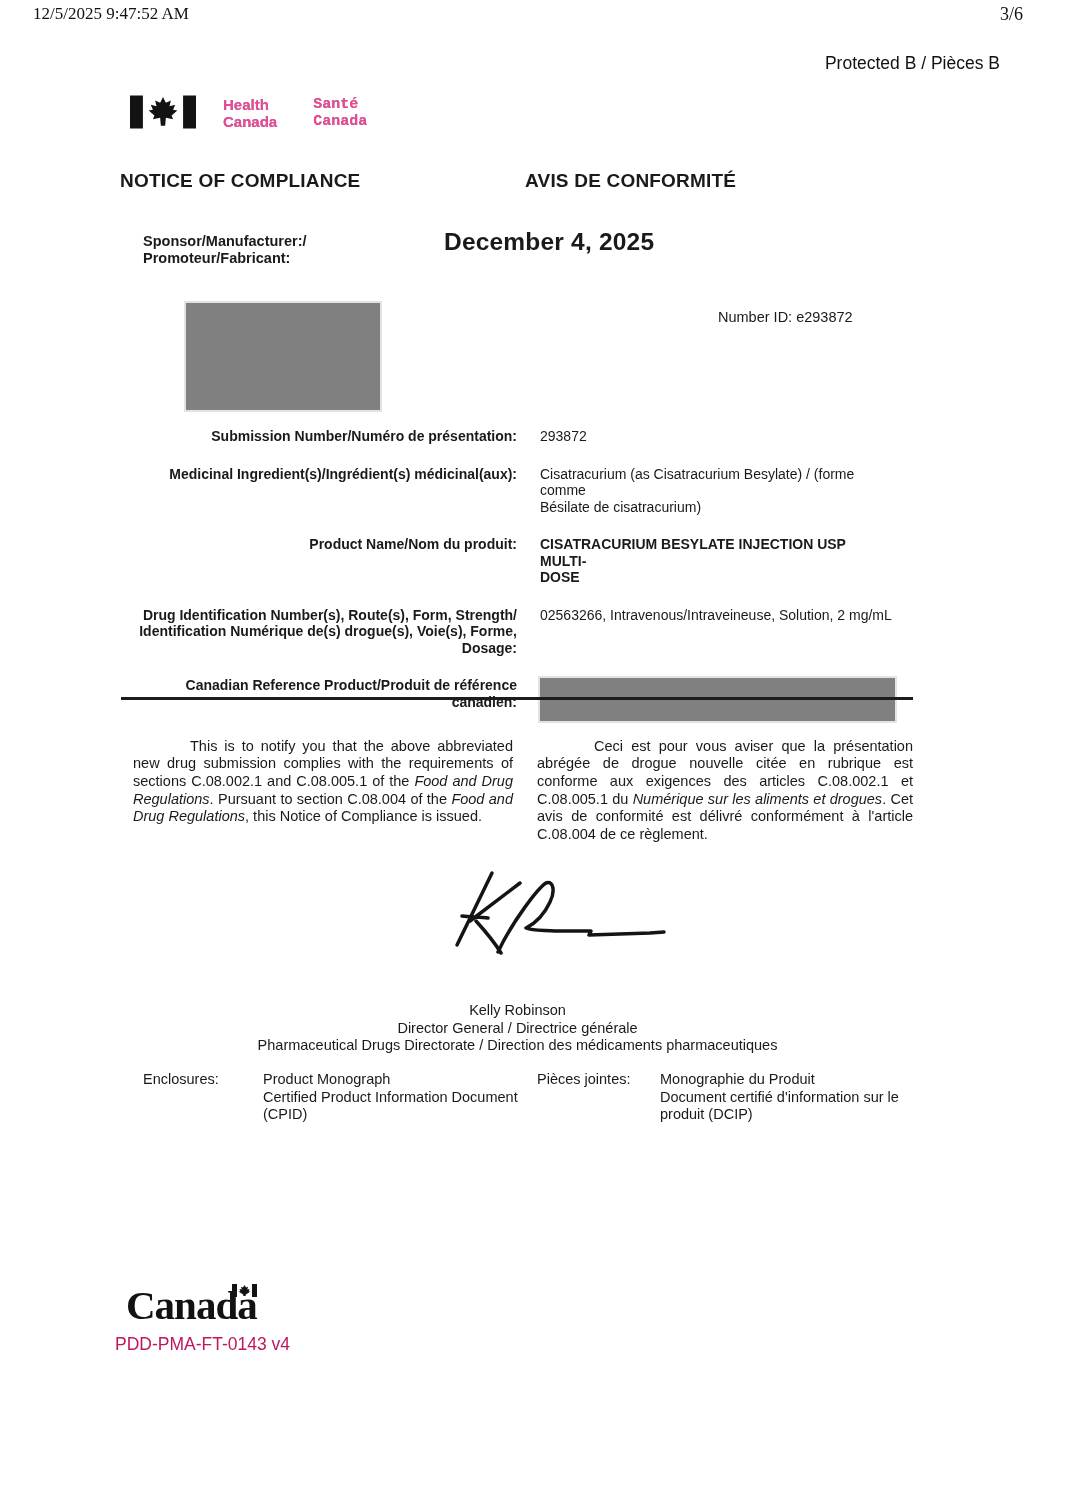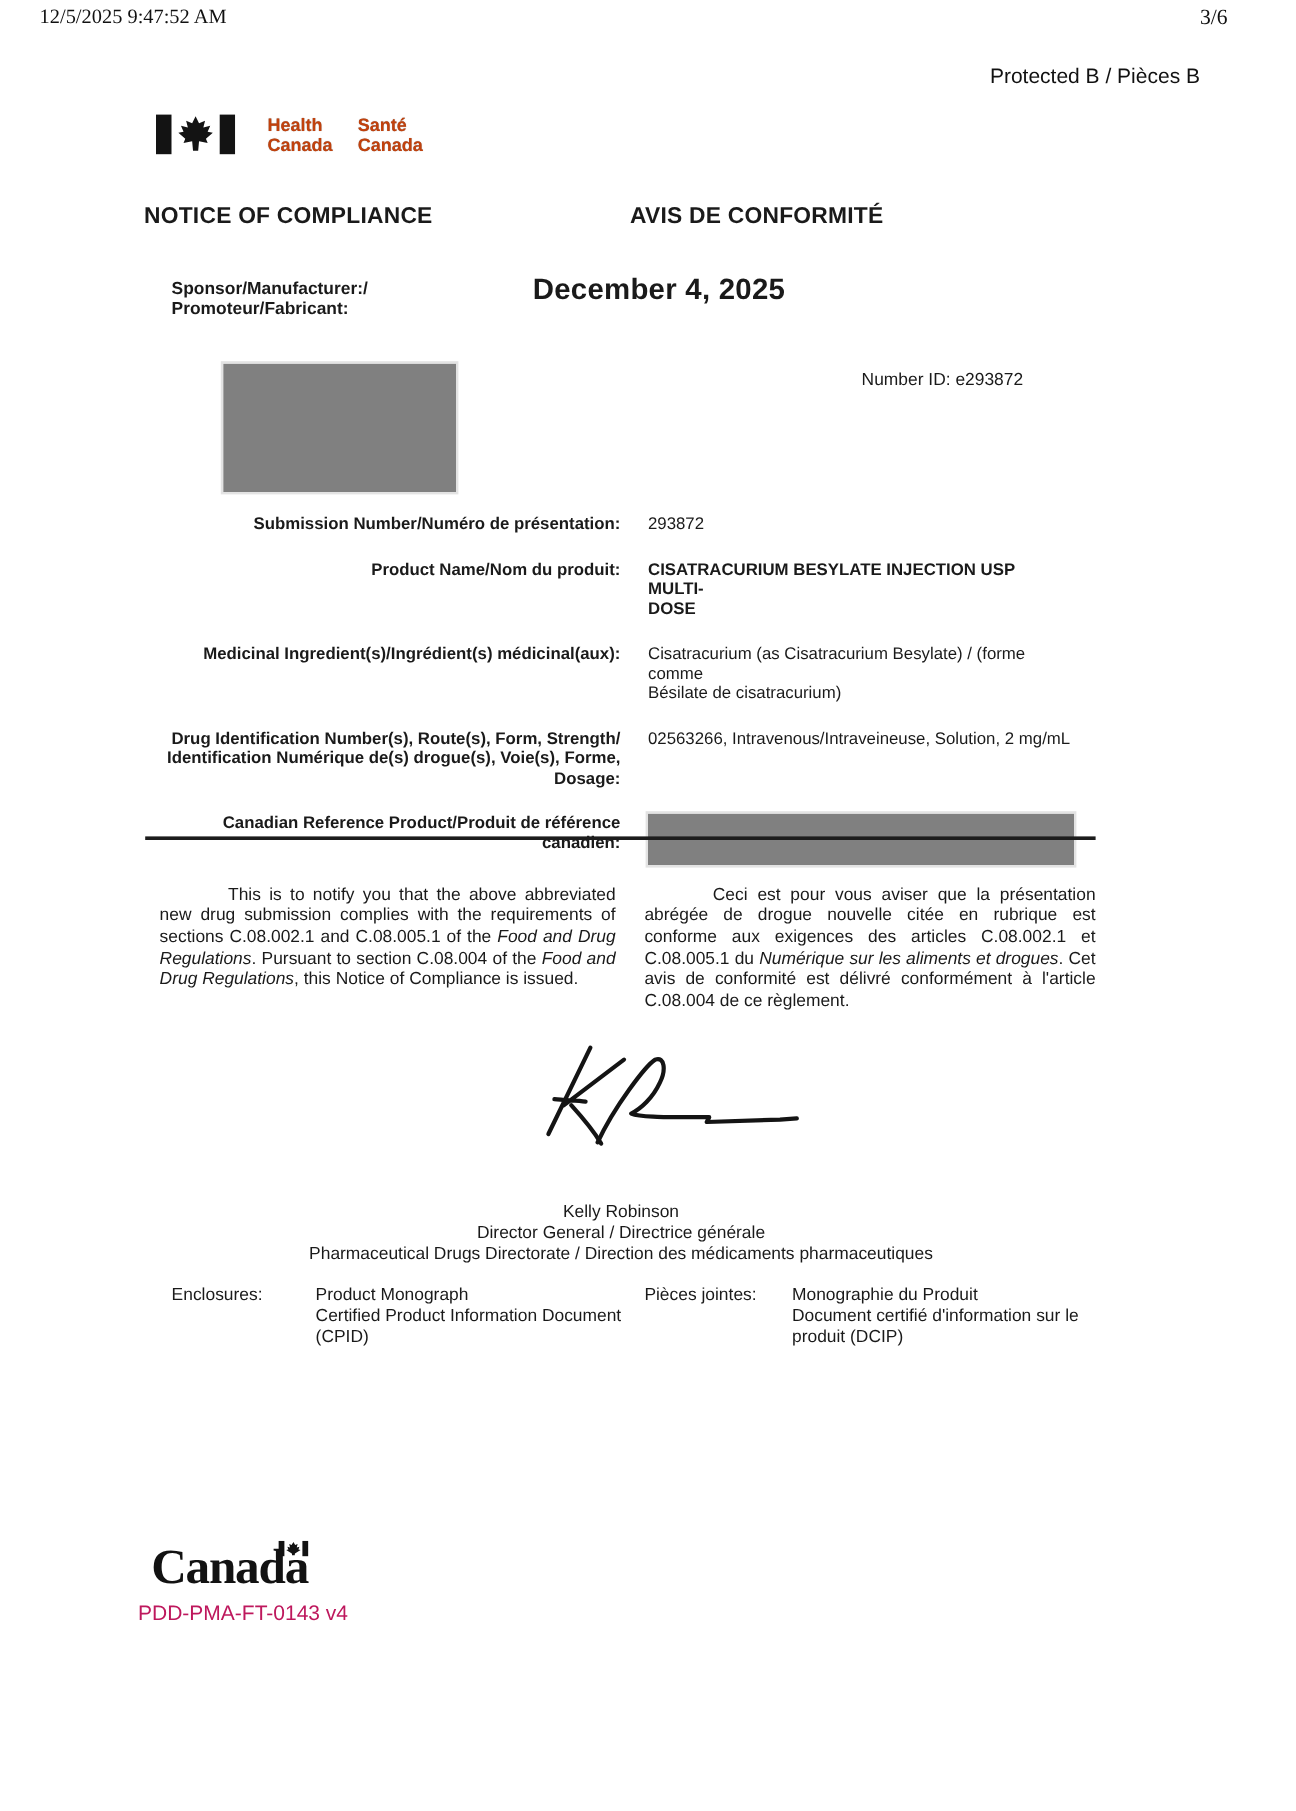--- a/index.html
+++ b/index.html
@@ -13,24 +13,24 @@
   .bold{font-weight:bold;}
 
   
   #timestamp{left:33px;top:4px;font-size:17px;color:#111;}
   #page-number{left:1000px;top:4px;font-size:18px;color:#111;}
   #classification{left:800px;top:53px;width:200px;text-align:right;font-size:17.5px;color:#111;}
 
   
   #hc-logo{left:130px;top:92px;display:flex;align-items:flex-start;}
   #hc-logo .flag{width:66px;height:40px;flex:none;}
-  .logo-text{font-size:15px;font-weight:bold;line-height:16.5px;color:#c2410c;
+  .logo-text{font-size:15px;font-weight:bold;line-height:16.5px;color:#ec4899;
              text-shadow:0 0 0.6px rgba(20,20,20,.55);white-space:pre-line;}
   #logo-en{margin-left:27px;margin-top:5px;}
-  #logo-fr{margin-left:21px;margin-top:5px;}
+  #logo-fr{margin-left:36px;margin-top:5px;font-family:Liberation Mono, monospace;}
 
   
   .doc-title{top:170px;font-size:19px;font-weight:bold;letter-spacing:.2px;}
   #title-en{left:120px;width:424px;}
   #title-fr{left:525px;width:400px;}
 
   
   #sponsor-label{left:143px;top:233px;font-size:14.5px;font-weight:bold;line-height:17px;}
   #noc-date{left:444px;top:228px;font-size:24.5px;font-weight:bold;letter-spacing:.2px;}
   #dossier-id{left:718px;top:309px;font-size:14.5px;}
@@ -102,28 +102,28 @@
 <div class="abs" id="noc-date">December 4, 2025</div>
 <div class="abs redaction-box" id="redaction-large"></div>
 <div class="abs" id="dossier-id">Number ID: e293872</div>
 
 <div class="abs" id="fields-table">
     <div class="field-row">
       <div class="field-label">Submission Number/Numéro de présentation:</div>
       <div class="field-value">293872</div>
     </div>
     <div class="field-row">
+      <div class="field-label">Medicinal Ingredient(s)/Ingrédient(s) médicinal(aux):</div>
+      <div class="field-value">Cisatracurium (as Cisatracurium Besylate) / (forme comme
+Bésilate de cisatracurium)</div>
+    </div>
+    <div class="field-row">
       <div class="field-label">Product Name/Nom du produit:</div>
       <div class="field-value bold">CISATRACURIUM BESYLATE INJECTION USP MULTI-
 DOSE</div>
-    </div>
-    <div class="field-row">
-      <div class="field-label">Medicinal Ingredient(s)/Ingrédient(s) médicinal(aux):</div>
-      <div class="field-value">Cisatracurium (as Cisatracurium Besylate) / (forme comme
-Bésilate de cisatracurium)</div>
     </div>
     <div class="field-row">
       <div class="field-label">Drug Identification Number(s), Route(s), Form, Strength/
 Identification Numérique de(s) drogue(s), Voie(s), Forme,
 Dosage:</div>
       <div class="field-value">02563266, Intravenous/Intraveineuse, Solution, 2 mg/mL</div>
     </div>
     <div class="field-row">
       <div class="field-label">Canadian Reference Product/Produit de référence
 canadien:</div>

